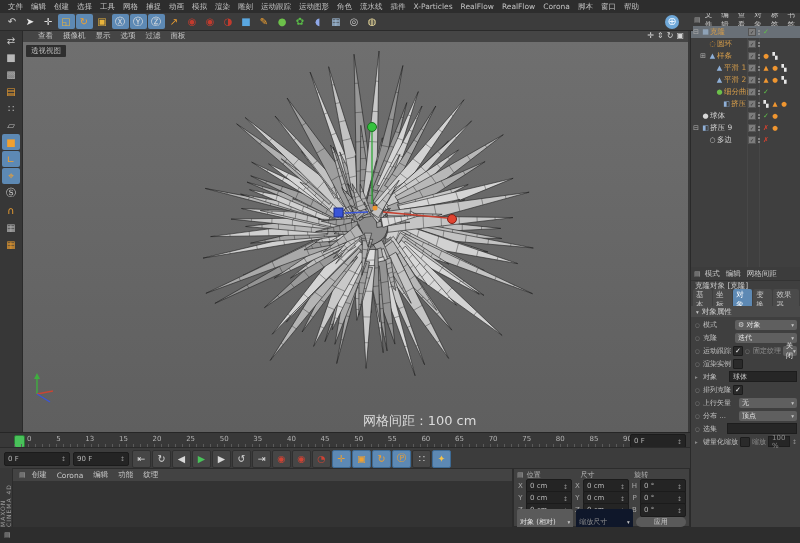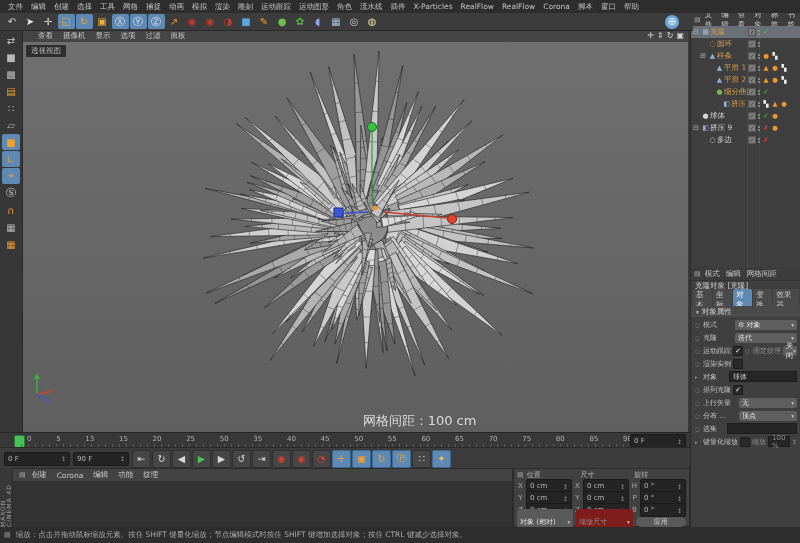--- a/index.html
+++ b/index.html
@@ -70,21 +70,21 @@
 #coord-panel{position:absolute;left:513px;top:468px;width:177px;height:59px;background:#414141;
  border:1px solid #2c2c2c;font-size:7px;padding:1px 3px;box-sizing:border-box}
 .coord-head{display:flex;height:10px;align-items:center;color:#b8b8b8;gap:2px}
 .ch-cell{flex:1}
 .c-row{display:flex;align-items:center;height:12px;gap:2px}
 .c-ax{width:7px;text-align:center;color:#a8a8a8}
 .c-field{flex:1}
 .c-bottom{display:flex;align-items:center;gap:3px;height:12px}
 .c-drop{flex:1;background:#5a5a5a;border-radius:2px;height:27px;display:flex;align-items:center;
  justify-content:space-between;padding:0 3px;color:#e2e2e2}
-.c-drop.disabled{color:#8f8f8f;background:#7f1d1d}
+.c-drop.disabled{color:#8f8f8f;background:#0f172a}
 .c-apply{flex:1;background:#5a5a5a;border-radius:5px;height:10px;display:flex;align-items:center;justify-content:center}
 
 #statusbar{position:absolute;left:0;top:527px;width:800px;height:16px;background:#2d2d2d;display:flex;
  align-items:center;padding-left:4px;font-size:7.5px;color:#a9a9a9;box-sizing:border-box;gap:4px}
 
 #rightpanel{position:absolute;left:690px;top:13px;width:110px;height:514px;background:#3f3f3f;border-left:1px solid #2a2a2a}
 #om-menu,#am-menu{height:13px;display:flex;align-items:center;font-size:7.5px;padding-left:3px;
  background:#3c3c3c;border-bottom:1px solid #333}
 .om-mi{padding:0 3px}
 .pm-icon{color:#9a9a9a;font-size:7px;margin-right:1px}
@@ -1223,21 +1223,20 @@
     <div class="c-drop disabled">
         <span>缩放尺寸</span>
         <span class="arr">▾</span>
       </div>
     <div class="c-apply">应用</div>
   </div>
 </div>
 
 <div id="statusbar">
   <span class="pm-icon">▤</span>
-  <span>缩放：点击并拖动鼠标缩放元素。按住 SHIFT 键量化缩放；节点编辑模式时按住 SHIFT 键增加选择对象；按住 CTRL 键减少选择对象。</span>
 </div>
 
 <div id="rightpanel">
   <div id="om-menu">
     <span class="pm-icon">▤</span>
   <span class="om-mi">文件</span>
       <span class="om-mi">编辑</span>
       <span class="om-mi">查看</span>
       <span class="om-mi">对象</span>
       <span class="om-mi">标签</span>

